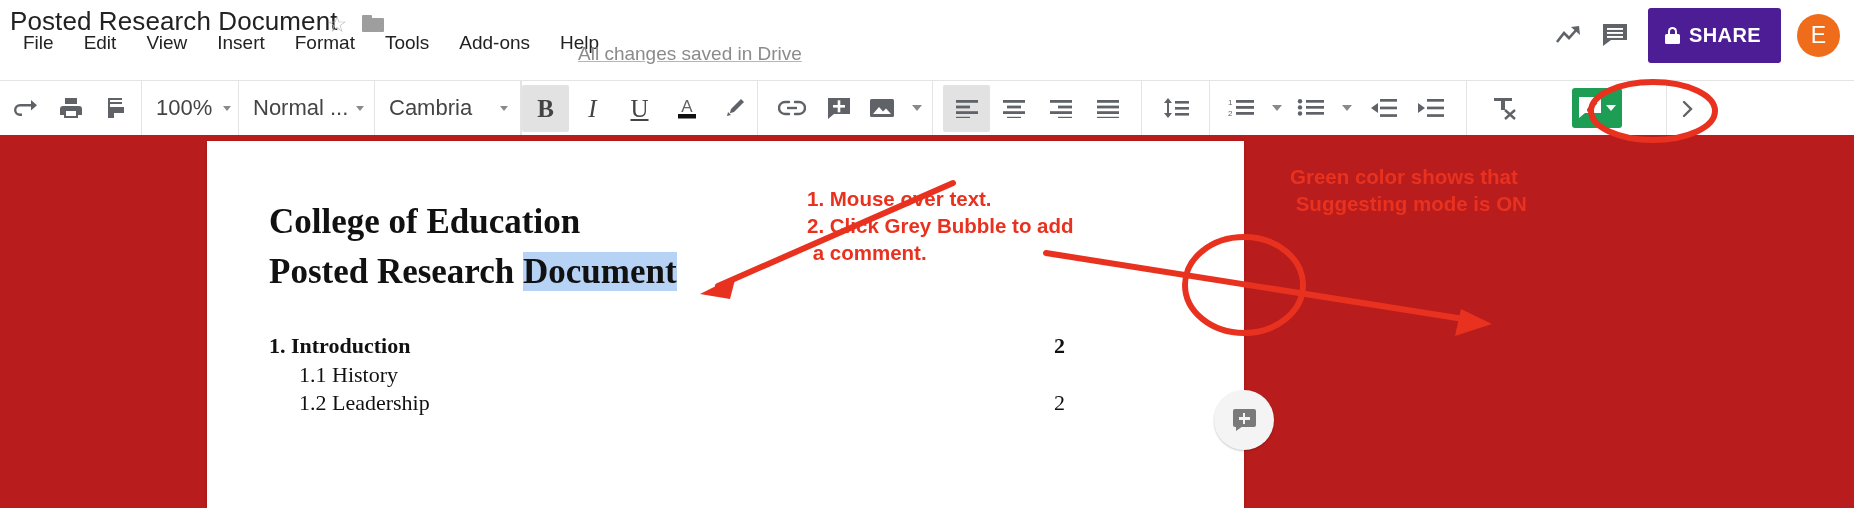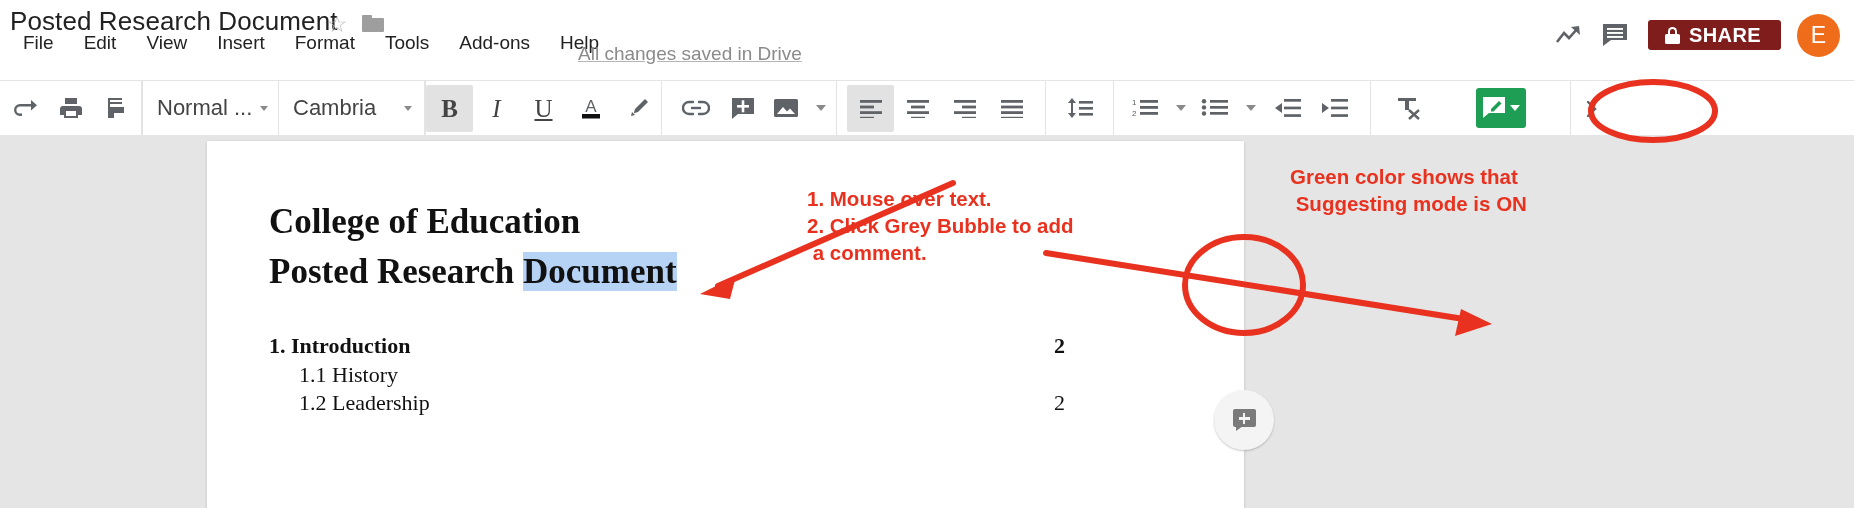--- a/index.html
+++ b/index.html
@@ -35,21 +35,21 @@
     font-size:19px; color:#8b8b8b;
     text-decoration:underline; text-decoration-color:#b5b5b5;
     white-space:nowrap;
   }
 
   #header-right { position:absolute; right:14px; top:11px; height:48px; display:flex; align-items:center; gap:0; }
   .hdr-icon-btn { width:46px; height:46px; display:flex; align-items:center; justify-content:center; }
   #trend-icon svg { display:block; }
   #comment-hdr-icon { margin-right:10px; }
   #share-button {
-    height:30px; background:#7f1d1d; border-radius:3px;
+    height:55px; background:#4c1d95; border-radius:3px;
     display:flex; align-items:center; gap:9px;
     padding:0 20px 0 17px; margin-right:16px;
   }
   #share-button .share-label { color:#fff; font-size:20px; font-weight:bold; letter-spacing:.4px; }
   .lock-ico { width:15px; height:17px; position:relative; }
   .lock-ico .shackle { position:absolute; left:3px; top:0; width:9px; height:8px; border:2.2px solid #fff; border-bottom:none; border-radius:5px 5px 0 0; }
   .lock-ico .lbody { position:absolute; left:0; bottom:0; width:15px; height:10px; background:#fff; border-radius:1.5px; }
   #avatar {
     width:43px; height:43px; border-radius:50%; background:#ef6c1a;
     color:#fff; font-size:23px; display:flex; align-items:center; justify-content:center;
@@ -85,21 +85,21 @@
   .txt-glyph.ital { font-style:italic; font-family:"Liberation Serif", serif; }
 
   #suggest-btn {
     width:50px; height:40px; background:#1e9d54; border-radius:3px;
     display:flex; align-items:center; justify-content:center; gap:4px;
     flex:0 0 auto; margin-left:44px; position:relative;
   }
   #suggest-btn .caret { border-top-color:#fff; margin-left:0; }
 
   
-  #docarea { position:absolute; left:0; top:135px; width:1854px; height:373px; background:#e5e5e5; }
+  #docarea { position:absolute; left:0; top:135px; width:1854px; height:373px; background:#b91c1c; }
   #page {
     position:absolute; left:207px; top:6px; width:1037px; height:367px;
     background:#fff; box-shadow:0 1px 3px rgba(0,0,0,.16);
   }
   #doc-h1 {
     position:absolute; left:62px; top:61px;
     font-family:"Liberation Serif", serif; font-weight:bold; font-size:35px; color:#111;
     white-space:nowrap;
   }
   #doc-h2 {
@@ -214,20 +214,24 @@
   </div>
   <div class="tb-btn">
     <svg width="26" height="24" viewBox="0 0 26 24">
         <path class="ico" d="M17 4H5V2h12v2zm0 4H5V6h12v2zM3 11h16v6H9v5H3v-11z"></path>
         <rect class="ico" x="3" y="2" width="2" height="9"></rect>
       </svg>
   </div>
 
   <div class="tb-sep"></div>
 
+  <div class="tb-field" id="zoom-field">
+    <span class="val">100%</span>
+    <span class="caret sm"></span>
+  </div>
 
   <div class="tb-sep"></div>
 
   <div class="tb-field" id="style-field">
     <span class="val">Normal ...</span>
     <span class="caret sm"></span>
   </div>
 
   <div class="tb-sep"></div>
 

